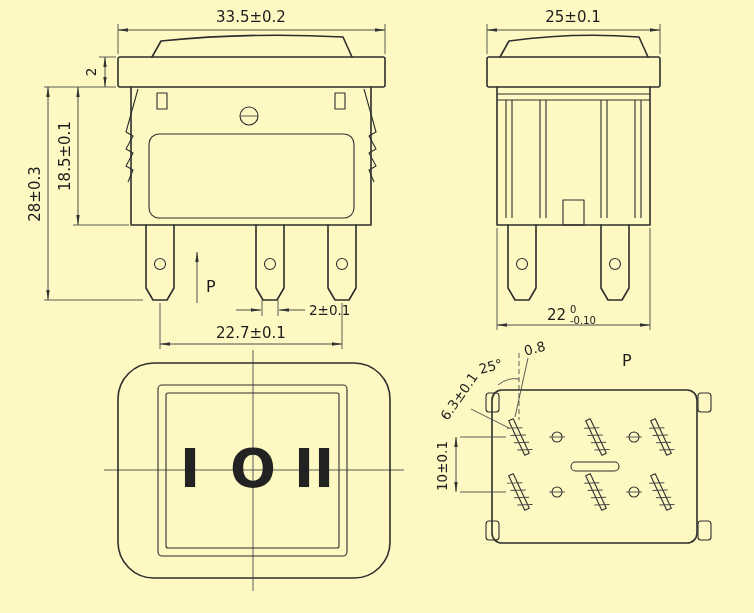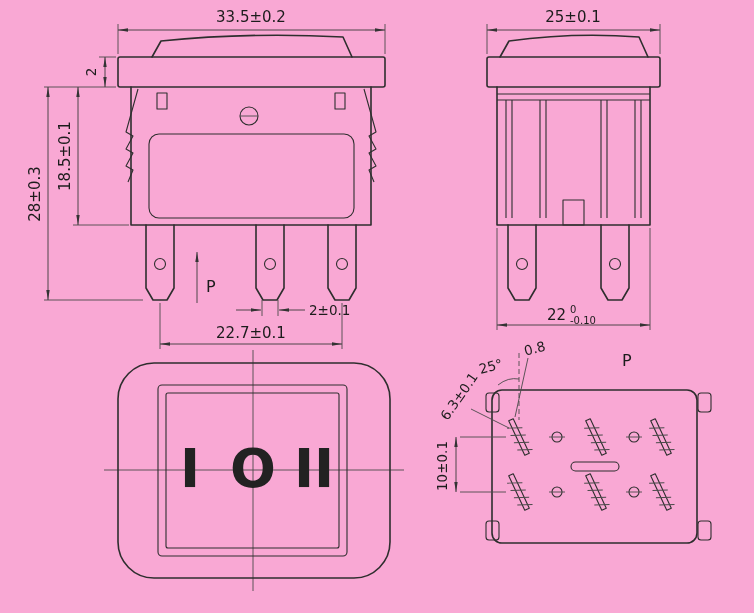--- a/index.html
+++ b/index.html
@@ -1,17 +1,17 @@
 <!DOCTYPE html>
 <html><head>
 <meta charset="utf-8">
 <style>
   html,body{margin:0;padding:0;background:#ffffff;}
   .canvas{
-    width:754px;height:613px;background:#f9a8d4;position:relative;
+    width:754px;height:613px;background:#fef9c3;position:relative;
     font-family:"DejaVu Sans", sans-serif;
   }
   svg{display:block;}
   svg text{font-family:"DejaVu Sans", sans-serif;}
   .ol{fill:none;stroke:#2e2e2e;stroke-width:1.6;stroke-linejoin:round;stroke-linecap:round;}
   .ol2{fill:none;stroke:#2e2e2e;stroke-width:1.1;stroke-linejoin:round;}
   .thin{fill:none;stroke:#4a4a4a;stroke-width:0.9;}
   .dim{fill:none;stroke:#3a3a3a;stroke-width:0.9;}
   .dash{stroke-dasharray:5 3;}
   .dtext{font-size:15px;fill:#1c1c1c;}

